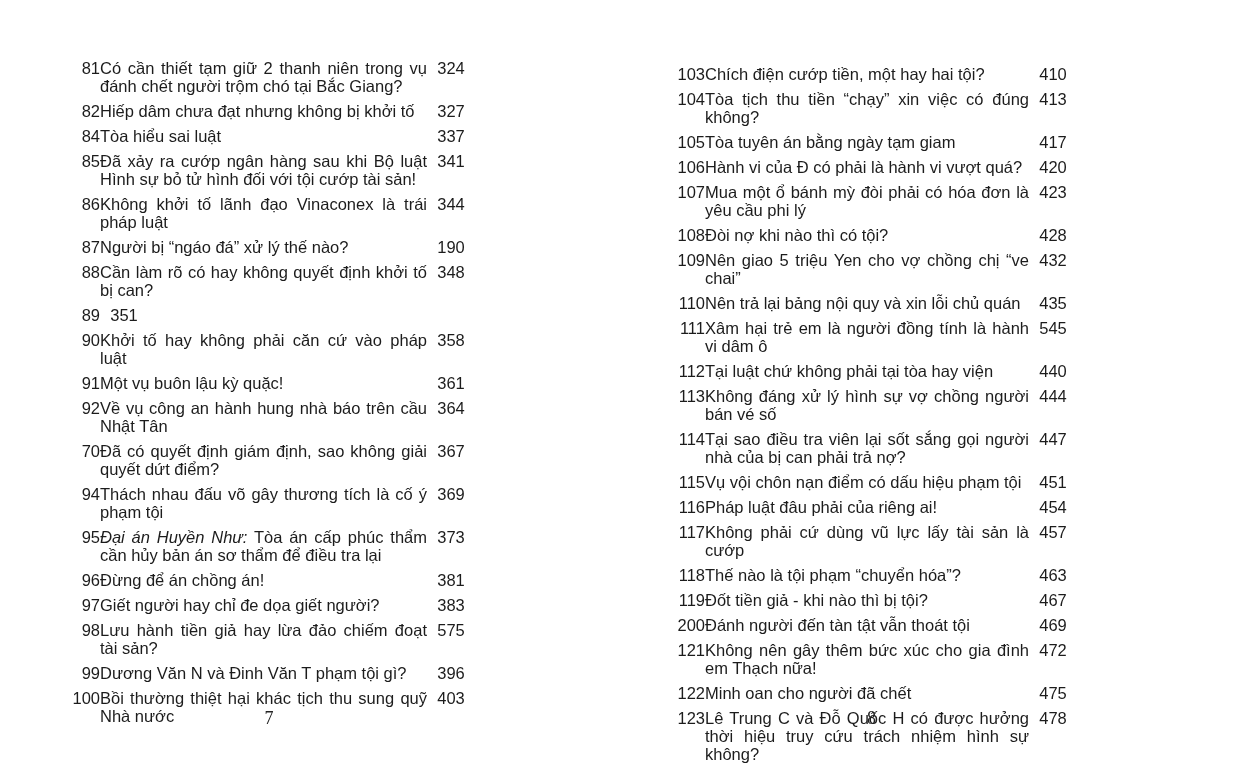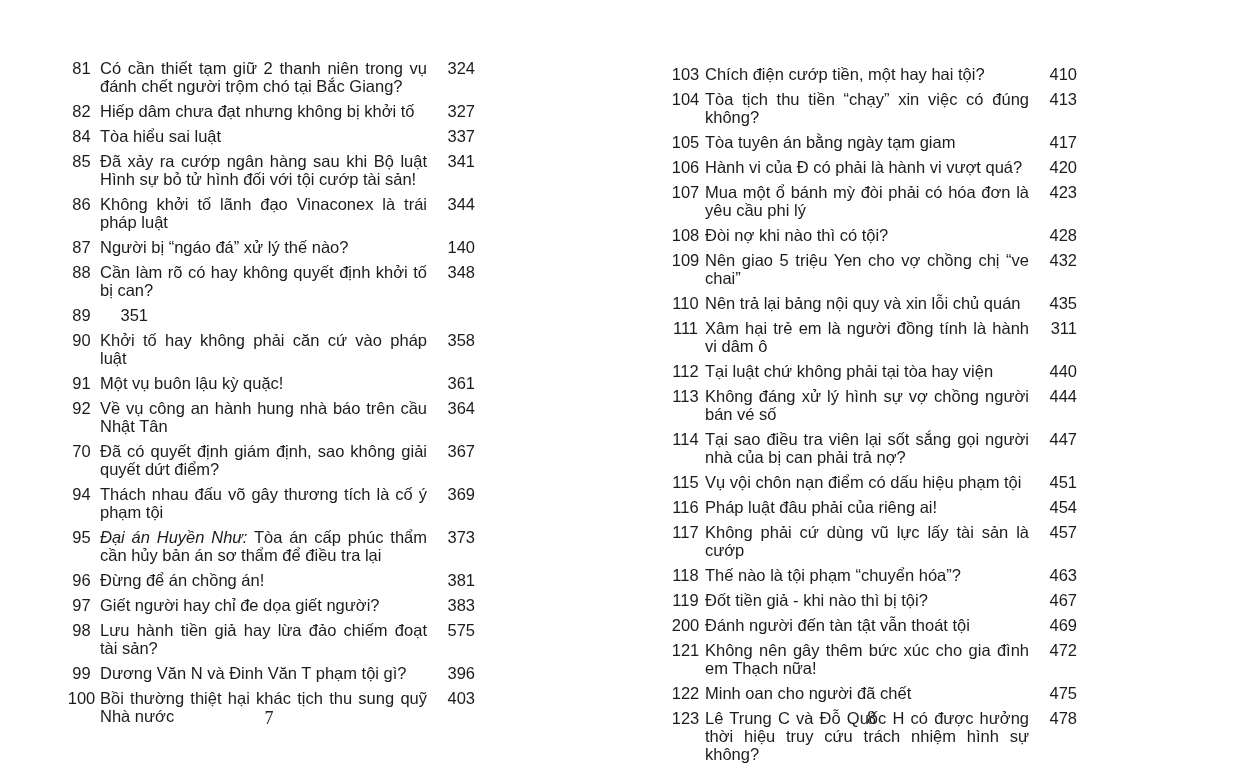--- a/index.html
+++ b/index.html
@@ -26,31 +26,31 @@
 
   .toc-list { width: 100%; }
 
   .toc-row {
     display: flex;
     align-items: flex-start;
     margin-bottom: 7px;
   }
   .num {
     flex: 0 0 37px;
-    text-align: center;
+    text-align: right;
   }
   #page-right .num { flex-basis: 39px; }
   .title {
     flex: 1 1 auto;
     text-align: justify;
   }
   .title .italic { font-style: italic; }
   .pagenum {
     flex: 0 0 48px;
-    text-align: right;
+    text-align: center;
   }
   .folio {
     position: absolute;
     left: 0;
     right: 0;
     text-align: center;
     font-family: "Liberation Serif", serif;
     font-size: 18px;
     line-height: 18px;
     color: #222222;
@@ -92,21 +92,21 @@
 
     <div class="toc-row">
       <span class="num">86</span>
       <span class="title"><span>Không khởi tố lãnh đạo Vinaconex là trái pháp luật</span></span>
       <span class="pagenum">344</span>
     </div>
 
     <div class="toc-row">
       <span class="num">87</span>
       <span class="title"><span>Người bị “ngáo đá” xử lý thế nào?</span></span>
-      <span class="pagenum">140</span>
+      <span class="pagenum">190</span>
     </div>
 
     <div class="toc-row">
       <span class="num">88</span>
       <span class="title"><span>Cần làm rõ có hay không quyết định khởi tố bị can?</span></span>
       <span class="pagenum">348</span>
     </div>
 
     <div class="toc-row">
       <span class="num">89</span>
@@ -229,21 +229,21 @@
 
     <div class="toc-row">
       <span class="num">110</span>
       <span class="title"><span>Nên trả lại bảng nội quy và xin lỗi chủ quán</span></span>
       <span class="pagenum">435</span>
     </div>
 
     <div class="toc-row">
       <span class="num">111</span>
       <span class="title"><span>Xâm hại trẻ em là người đồng tính là hành vi dâm ô</span></span>
-      <span class="pagenum">311</span>
+      <span class="pagenum">545</span>
     </div>
 
     <div class="toc-row">
       <span class="num">112</span>
       <span class="title"><span>Tại luật chứ không phải tại tòa hay viện</span></span>
       <span class="pagenum">440</span>
     </div>
 
     <div class="toc-row">
       <span class="num">113</span>

